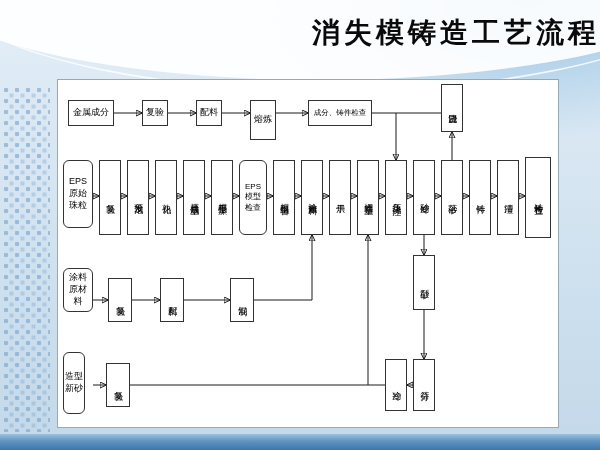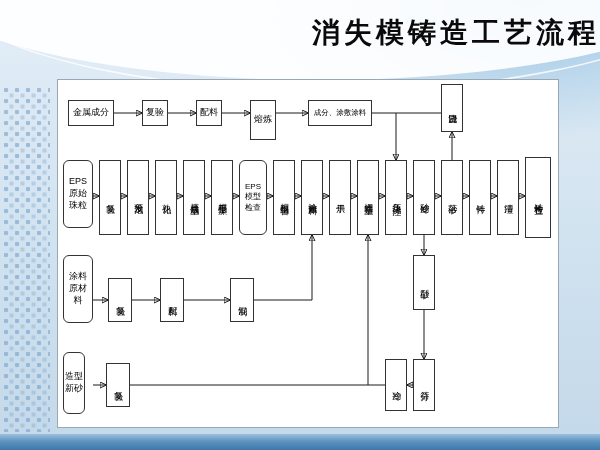--- a/index.html
+++ b/index.html
@@ -93,21 +93,21 @@
       <path d="M130,385 H385"></path>
       <path d="M93,385 H106" marker-end="url(#arw)"></path>
       <path d="M368,385 V235" marker-end="url(#arw)"></path>
     </g>
   </svg>
 
   <div class="bx" style="left:68px;top:100px;width:46px;height:26px">金属成分</div>
   <div class="bx" style="left:142px;top:100px;width:26px;height:26px">复验</div>
   <div class="bx" style="left:196px;top:100px;width:26px;height:26px">配料</div>
   <div class="bx" style="left:250px;top:100px;width:26px;height:40px">熔炼</div>
-  <div class="bx sm" style="left:308px;top:100px;width:64px;height:26px">成分、涂敷涂料</div>
+  <div class="bx sm" style="left:308px;top:100px;width:64px;height:26px">成分、铸件检查</div>
   <div class="bx v" style="left:441px;top:84px;width:22px;height:48px">浇冒口</div>
 
   <div class="bx ml" style="left:63px;top:160px;width:30px;height:68px">EPS
 原始
 珠粒</div>
   <div class="bx v" style="left:99px;top:160px;width:22px;height:75px">复验</div>
   <div class="bx v" style="left:127px;top:160px;width:22px;height:75px">预发泡</div>
   <div class="bx v" style="left:155px;top:160px;width:22px;height:75px">熟化</div>
   <div class="bx v" style="left:183px;top:160px;width:22px;height:75px">模具成型</div>
   <div class="bx v" style="left:211px;top:160px;width:22px;height:75px">模型干燥</div>
@@ -118,21 +118,21 @@
   <div class="bx v" style="left:301px;top:160px;width:22px;height:75px">涂敷涂料</div>
   <div class="bx v" style="left:329px;top:160px;width:22px;height:75px">烘干</div>
   <div class="bx v" style="left:357px;top:160px;width:22px;height:75px">埋箱造型</div>
   <div class="bx v" style="left:385px;top:160px;width:22px;height:75px">负压浇注</div>
   <div class="bx v" style="left:413px;top:160px;width:22px;height:75px">砂冷却</div>
   <div class="bx v" style="left:441px;top:160px;width:22px;height:75px">落砂</div>
   <div class="bx v" style="left:469px;top:160px;width:22px;height:75px">铸件</div>
   <div class="bx v" style="left:497px;top:160px;width:22px;height:75px">清理</div>
   <div class="bx v" style="left:525px;top:157px;width:26px;height:81px">铸件检查</div>
 
-  <div class="bx ml" style="left:63px;top:255px;width:30px;height:68px">涂料
+  <div class="bx ml" style="left:63px;top:268px;width:30px;height:44px">涂料
 原材
 料</div>
   <div class="bx v" style="left:108px;top:278px;width:24px;height:44px">复验</div>
   <div class="bx v" style="left:160px;top:278px;width:24px;height:44px">配料</div>
   <div class="bx v" style="left:230px;top:278px;width:24px;height:44px">混制</div>
 
   <div class="bx v" style="left:413px;top:255px;width:22px;height:55px">型砂</div>
   <div class="bx v" style="left:385px;top:359px;width:22px;height:52px">冷却</div>
   <div class="bx v" style="left:413px;top:359px;width:22px;height:52px">筛分</div>
 

